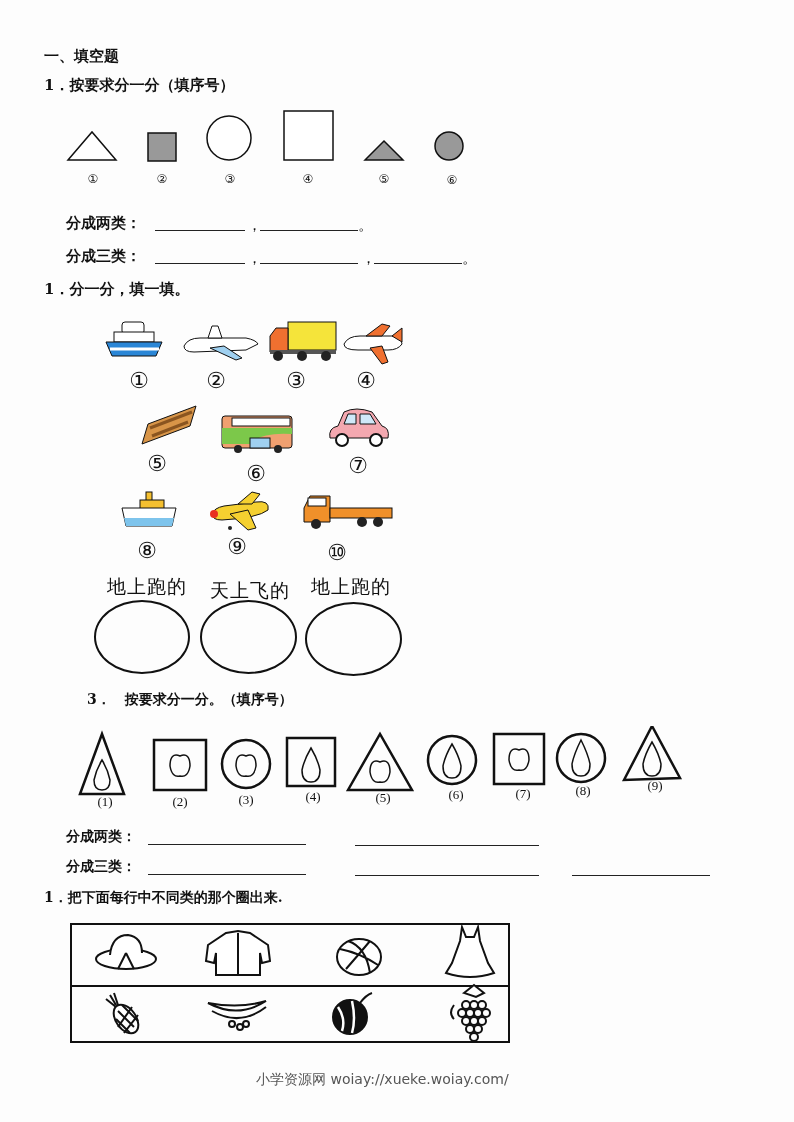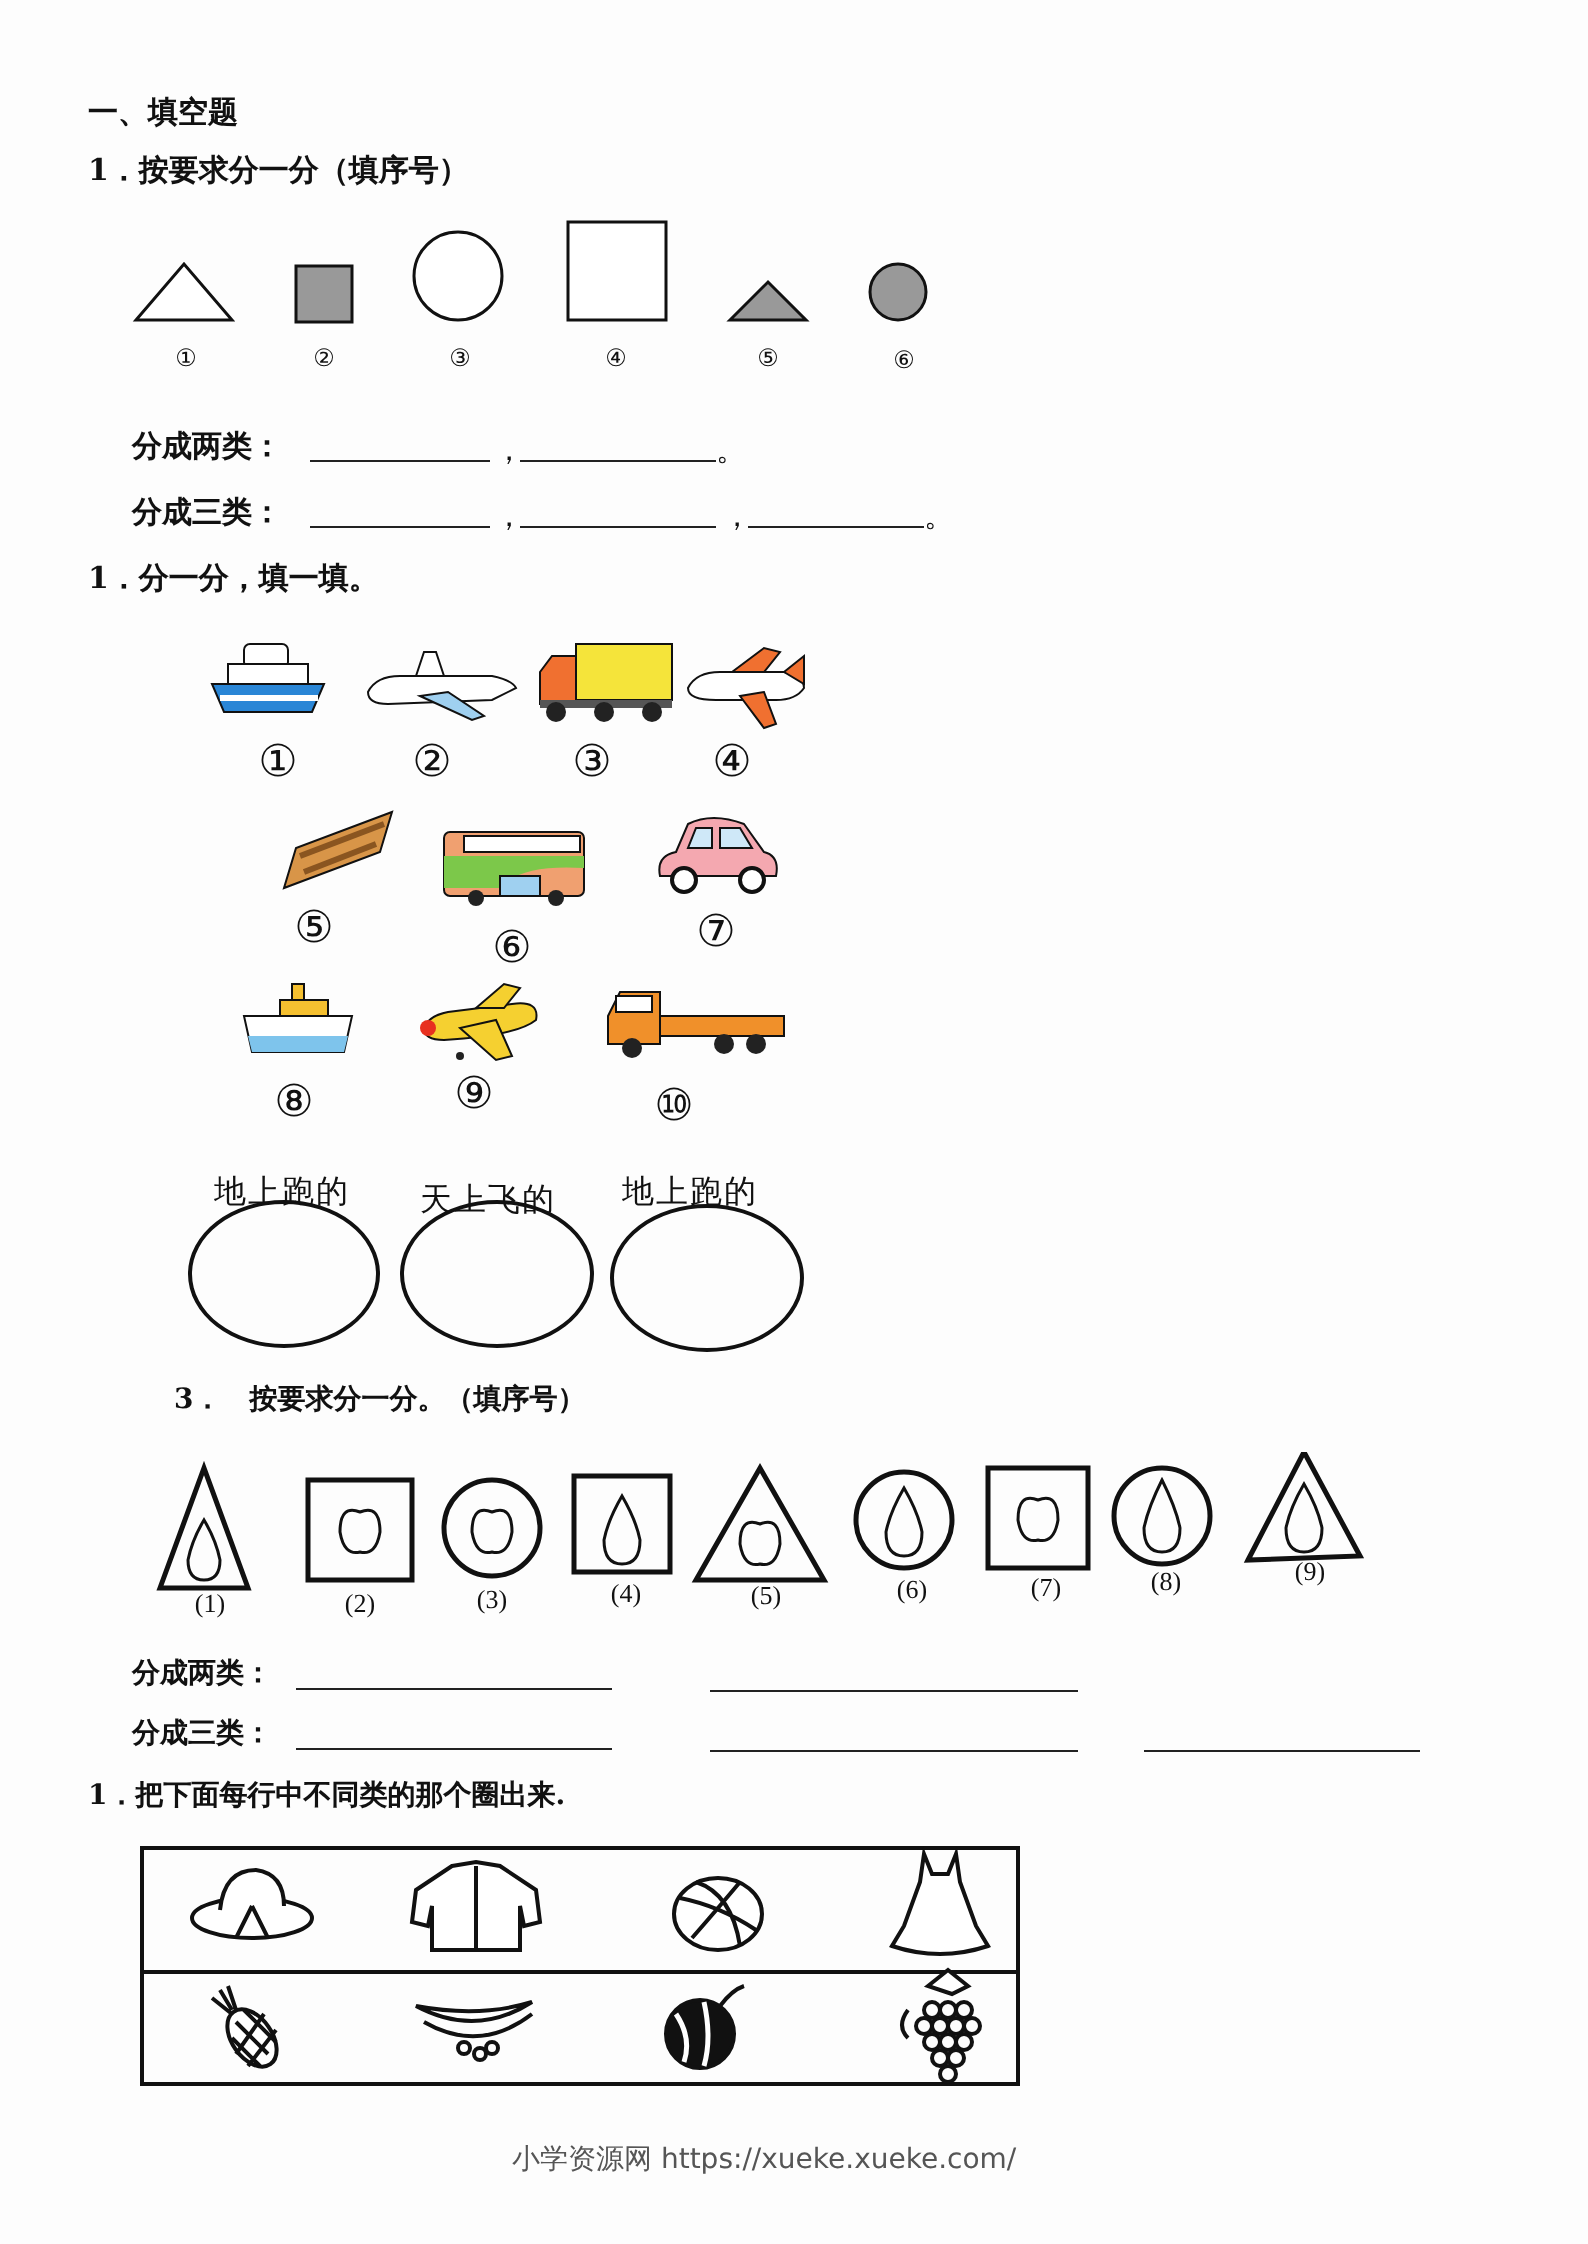--- a/index.html
+++ b/index.html
@@ -6,21 +6,21 @@
   body { width:794px; height:1122px; background:#fdfdfd; position:relative; overflow:hidden;
          font-family:"DejaVu Serif", "Liberation Serif", serif; color:#111; }
   .abs { position:absolute; }
   .t { font-size:15px; white-space:nowrap;font-weight:bold; }
   .sec { font-size:15px; font-weight:bold; }
   .num { font-family:"DejaVu Sans", sans-serif; font-size:12px; text-align:center; width:24px; }
   .bignum { font-family:"DejaVu Serif", serif; font-size:22px; text-align:center; width:34px; }
   .line { border-bottom:1px solid #222; height:0; }
   .punct { font-size:15px; }
   .ellipse { border:2px solid #111; border-radius:50%; background:transparent; }
-  .grp { font-size:16px; letter-spacing:1px; font-family:Liberation Mono, monospace;margin-top:12px; }
+  .grp { font-size:19px; letter-spacing:1px; font-family:Liberation Mono, monospace; }
   .small { font-family:"Liberation Serif", serif; font-size:13px; text-align:center; width:26px; }
   .footer { font-family:"DejaVu Sans", sans-serif; font-size:14px; color:#555; }
 </style>
 </head>
 <body>
 
 <div class="abs sec" style="left:44px;top:47px;text-align:right;">一、填空题</div>
 
 <div class="abs t" style="left:44px;top:76px;">1．按要求分一分（填序号）</div>
 
@@ -253,13 +253,13 @@
         <circle cx="404" cy="98" r="4"></circle>
         <circle cx="412" cy="98" r="4"></circle>
       <circle cx="400" cy="106" r="4"></circle>
         <circle cx="408" cy="106" r="4"></circle>
       <circle cx="404" cy="114" r="4"></circle>
       <path d="M384,82 Q378,90 384,96"></path>
     </g>
   </g>
 </svg>
 
-<div class="abs footer" style="left:256px;top:1071px;">小学资源网 https://xueke.xueke.com/</div>
+<div class="abs footer" style="left:256px;top:1071px;">小学资源网 woiay://xueke.woiay.com/</div>
 
 </body></html>

